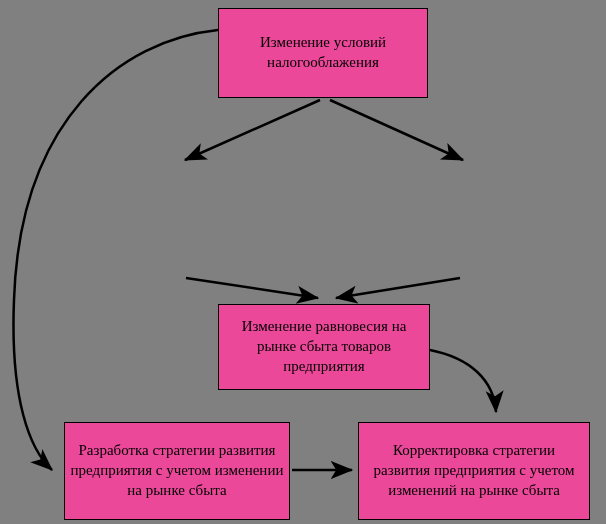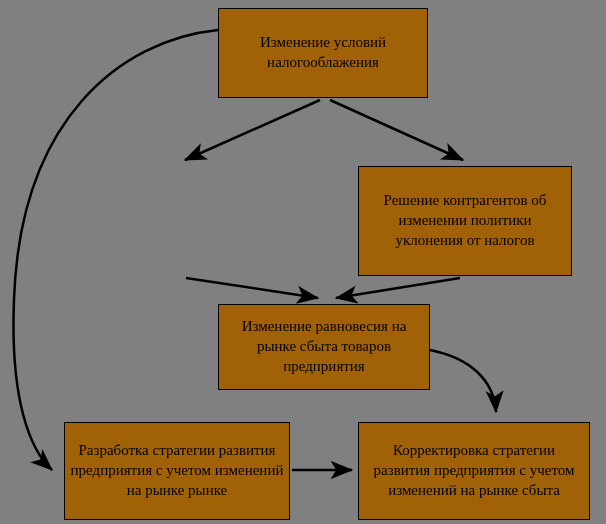--- a/index.html
+++ b/index.html
@@ -17,21 +17,21 @@
   }
   #svg-layer {
     position: absolute;
     left: 0;
     top: 0;
     width: 606px;
     height: 524px;
   }
   .node {
     position: absolute;
-    background: #a16207;
+    background: #ec4899;
     border: 1px solid #000000;
     box-sizing: border-box;
     display: flex;
     align-items: center;
     justify-content: center;
     text-align: center;
     font-size: 15px;
     line-height: 1.32;
     color: #000000;
     z-index: 3;
@@ -66,29 +66,26 @@
     <path d="M430,350 C470,358 494,380 496,412" stroke="#000000" stroke-width="2.5" fill="none" marker-end="url(#arrowhead)"></path>
 
     <path d="M292,470 L352,470" stroke="#000000" stroke-width="2.5" fill="none" marker-end="url(#arrowhead)"></path>
   </svg>
 
   <div class="node" style="left:218px; top:8px; width:210px; height:90px;">
     <span>Изменение условий налогооблажения</span>
   </div>
 
 
-  <div class="node" style="left:358px; top:166px; width:214px; height:110px;">
-    <span>Решение контрагентов об изменении политики уклонения от налогов</span>
-  </div>
 
   <div class="node" style="left:218px; top:304px; width:212px; height:86px;font-family:Liberation Serif, serif;">
     <span>Изменение равновесия на рынке сбыта товаров предприятия</span>
   </div>
 
   <div class="node" style="left:64px; top:422px; width:226px; height:98px;">
-    <span>Разработка стратегии развития предприятия с учетом изменений на рынке рынке</span>
+    <span>Разработка стратегии развития предприятия с учетом изменении на рынке сбыта</span>
   </div>
 
   <div class="node" style="left:358px; top:422px; width:232px; height:98px;">
     <span>Корректировка стратегии развития предприятия  с учетом изменений на рынке сбыта</span>
   </div>
 
 </div>
 
 </body></html>

